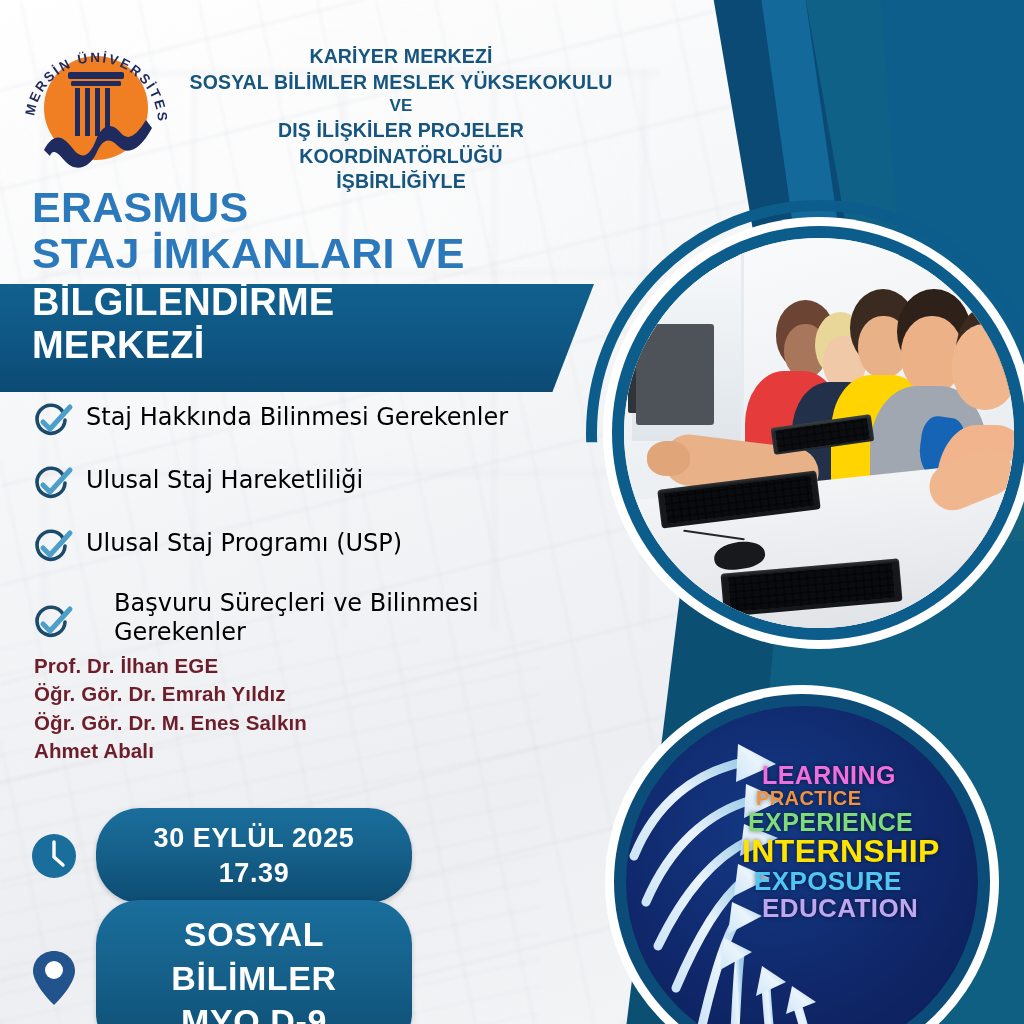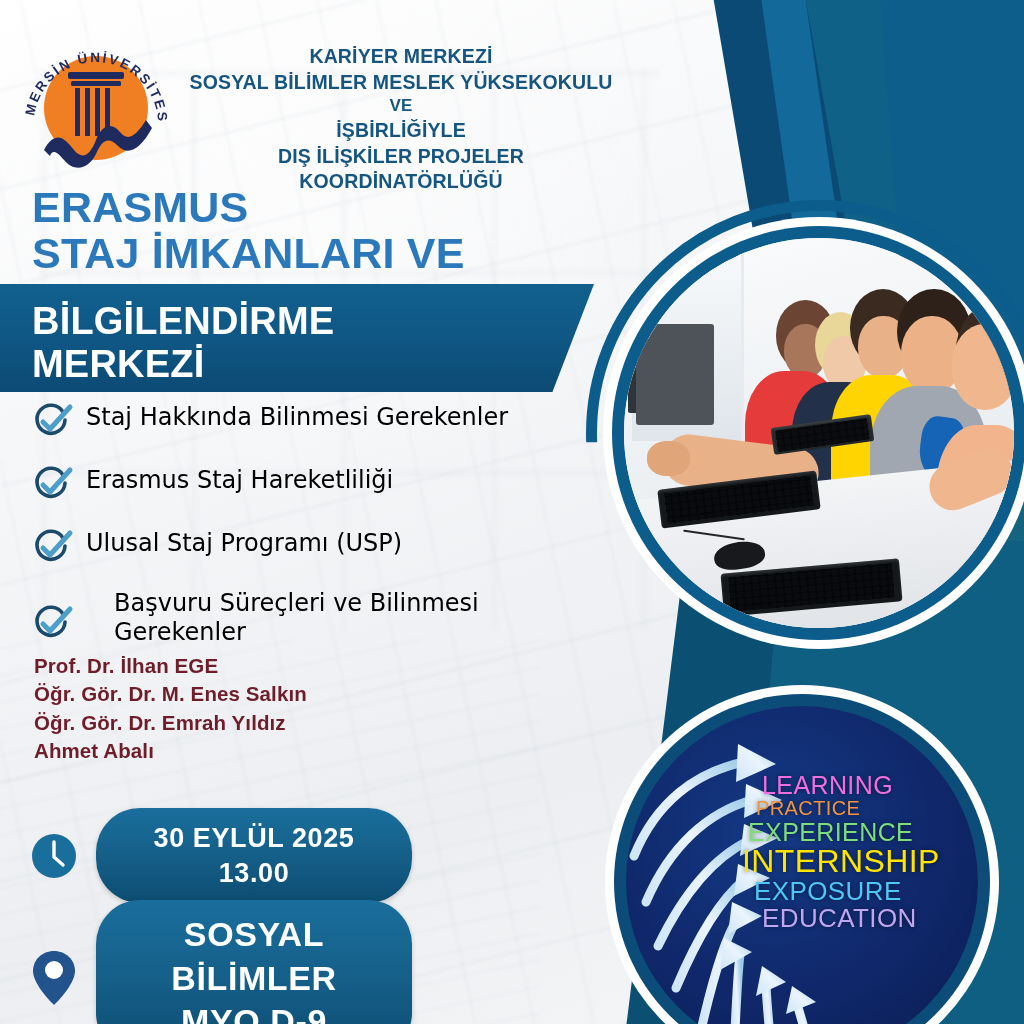--- a/index.html
+++ b/index.html
@@ -89,22 +89,22 @@
   .s5b{left:80%;top:48%;width:26%;height:40%;background:#f2b48d;}
   .arm1{left:10%;top:52%;width:40%;height:13%;background:#e8b188;border-radius:40px;transform:rotate(7deg);}
   .arm2{left:78%;top:56%;width:22%;height:12%;background:#f0b78f;border-radius:40px;transform:rotate(-22deg);}
   .hand1{left:6%;top:52%;width:11%;height:9%;background:#e0a679;border-radius:45%;}
 
   
   .int-ring{position:absolute;left:614px;top:694px;width:376px;height:376px;border-radius:50%;
       background:#0b4d78;box-shadow:0 0 0 9px #ffffff;}
   .int-circle{position:absolute;left:626px;top:706px;width:352px;height:352px;border-radius:50%;overflow:hidden;
       background:radial-gradient(circle at 42% 36%,#143a86 0%,#10286b 52%,#0a1c52 100%);}
-  .int-words{position:absolute;left:128px;top:66px;width:226px;
-      font-weight:normal;font-style:normal;letter-spacing:.4px;line-height:1.04;
+  .int-words{position:absolute;left:128px;top:56px;width:226px;
+      font-weight:bold;font-style:normal;letter-spacing:.4px;line-height:1.04;
       text-shadow:0 0 5px rgba(0,0,0,.55);}
   .int-words div{white-space:nowrap;}
   .w-learning{font-size:25px;color:#f06fe0;margin-left:8px;}
   .w-practice{font-size:20px;color:#f09340;margin-left:2px;}
   .w-experience{font-size:25px;color:#7fdc7a;margin-left:-6px;}
   .w-internship{font-size:32px;color:#ffe400;margin-left:-12px;}
   .w-exposure{font-size:26px;color:#4fc6f5;margin-left:0px;}
   .w-education{font-size:26px;color:#bfa6f2;margin-left:8px;}
   .arrows{position:absolute;left:0;top:0;width:352px;height:352px;}
 
@@ -116,21 +116,21 @@
   .hdr{position:absolute;left:186px;top:44px;width:430px;text-align:center;
       color:#15557f;font-weight:bold;font-size:19.5px;line-height:1.32;letter-spacing:.15px;}
   .hdr .sm{font-size:17px;}
 
   
   .title1{position:absolute;left:32px;top:184px;width:540px;
       color:#2b78bb;font-weight:bold;font-size:43px;line-height:1.08;letter-spacing:.2px;}
   .banner{position:absolute;left:0;top:284px;width:594px;height:108px;
       background:linear-gradient(180deg,#11608e 0%,#0f5684 55%,#0c4a73 100%);
       clip-path:polygon(0 0,100% 0,93% 100%,0 100%);}
-  .title2{position:absolute;left:32px;top:300px;width:520px;
+  .title2{position:absolute;left:32px;top:281px;width:520px;
       color:#ffffff;font-weight:bold;font-size:38px;line-height:1.14;letter-spacing:.2px;}
 
   
   .bullets{position:absolute;left:30px;top:400px;width:560px;}
   .bullet{display:flex;align-items:flex-start;margin-bottom:20px;}
   .bullet .ck{flex:0 0 auto;width:44px;height:42px;margin-right:12px;margin-top:1px;}
   .bullet .tx{color:#000000;font-size:24px;line-height:1.22;padding-top:3px;
       font-family:"DejaVu Sans","Liberation Sans",sans-serif;}
   .b4 .tx{padding-top:0px;}
 
@@ -261,22 +261,22 @@
       <text font-family="'Liberation Sans',sans-serif" font-size="13.5" font-weight="bold" fill="#1f2a5e" letter-spacing="2.2">
         <textPath href="#arcTop" startOffset="4%">MERSİN ÜNİVERSİTESİ 1992</textPath>
       </text>
     </svg>
   </div>
 
   <div class="hdr">
     <div>KARİYER MERKEZİ</div>
     <div>SOSYAL BİLİMLER MESLEK YÜKSEKOKULU</div>
     <div class="sm">VE</div>
+    <div>DIŞ İLİŞKİLER PROJELER KOORDİNATÖRLÜĞÜ</div>
     <div>İŞBİRLİĞİYLE</div>
-    <div>DIŞ İLİŞKİLER PROJELER KOORDİNATÖRLÜĞÜ</div>
   </div>
 
   <div class="title1">
     <div>ERASMUS</div>
     <div>STAJ İMKANLARI VE</div>
   </div>
   <div class="banner"></div>
   <div class="title2">
     <div>BİLGİLENDİRME</div>
     <div>MERKEZİ</div>
@@ -292,21 +292,21 @@
       </span>
       <span class="tx">Staj Hakkında Bilinmesi Gerekenler</span>
     </div>
     <div class="bullet b2">
       <span class="ck">
         <svg width="44" height="42" viewBox="0 0 44 42">
           <path d="M33 11 A 14 14 0 1 0 35 19" fill="none" stroke="#1b4a6b" stroke-width="3.6" stroke-linecap="round"></path>
           <path d="M13 21 L 20 28 L 40 6" fill="none" stroke="#4d9ec9" stroke-width="5" stroke-linecap="round" stroke-linejoin="round"></path>
         </svg>
       </span>
-      <span class="tx">Erasmus Staj Hareketliliği</span>
+      <span class="tx">Ulusal Staj Hareketliliği</span>
     </div>
     <div class="bullet b3">
       <span class="ck">
         <svg width="44" height="42" viewBox="0 0 44 42">
           <path d="M33 11 A 14 14 0 1 0 35 19" fill="none" stroke="#1b4a6b" stroke-width="3.6" stroke-linecap="round"></path>
           <path d="M13 21 L 20 28 L 40 6" fill="none" stroke="#4d9ec9" stroke-width="5" stroke-linecap="round" stroke-linejoin="round"></path>
         </svg>
       </span>
       <span class="tx">Ulusal Staj Programı (USP)</span>
     </div>
@@ -316,35 +316,35 @@
           <path d="M33 11 A 14 14 0 1 0 35 19" fill="none" stroke="#1b4a6b" stroke-width="3.6" stroke-linecap="round"></path>
           <path d="M13 21 L 20 28 L 40 6" fill="none" stroke="#4d9ec9" stroke-width="5" stroke-linecap="round" stroke-linejoin="round"></path>
         </svg>
       </span>
       <span class="tx" style="max-width:420px;margin-left:28px;">Başvuru Süreçleri ve Bilinmesi Gerekenler</span>
     </div>
   </div>
 
   <div class="speakers">
     <div>Prof. Dr. İlhan EGE</div>
+    <div>Öğr. Gör. Dr. Emrah Yıldız</div>
     <div>Öğr. Gör. Dr. M. Enes Salkın</div>
-    <div>Öğr. Gör. Dr. Emrah Yıldız</div>
     <div>Ahmet Abalı</div>
   </div>
 
   <div class="pill-row row1">
     <span class="ic">
       <svg width="52" height="52" viewBox="0 0 52 52">
         <circle cx="26" cy="26" r="22" fill="#1a6e9c"></circle>
         <path d="M26 12 L 26 27 L 35 35" fill="none" stroke="#ffffff" stroke-width="3.4" stroke-linecap="round" stroke-linejoin="round"></path>
       </svg>
     </span>
     <div class="pill pill1">
       <div>30 EYLÜL 2025</div>
-      <div>13.00</div>
+      <div>17.39</div>
     </div>
   </div>
 
   <div class="pill-row row2">
     <span class="ic">
       <svg width="52" height="62" viewBox="0 0 52 62">
         <path d="M26 4 C 14 4 5 13 5 24 C 5 38 26 58 26 58 C 26 58 47 38 47 24 C 47 13 38 4 26 4 Z" fill="#23538c"></path>
         <circle cx="26" cy="23" r="9" fill="#ffffff"></circle>
       </svg>
     </span>

